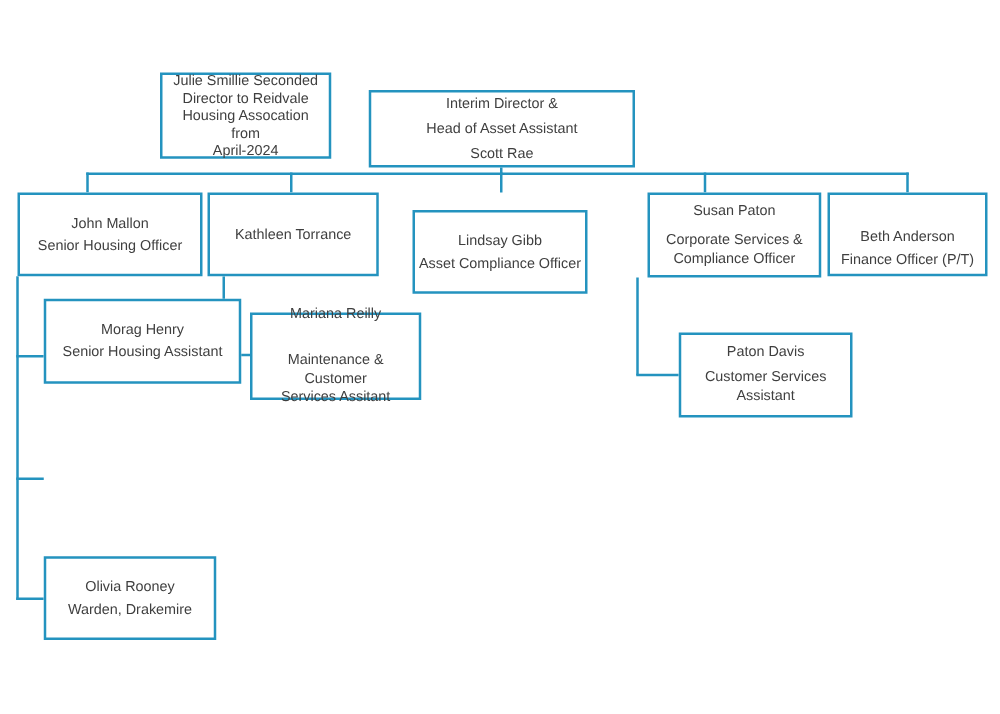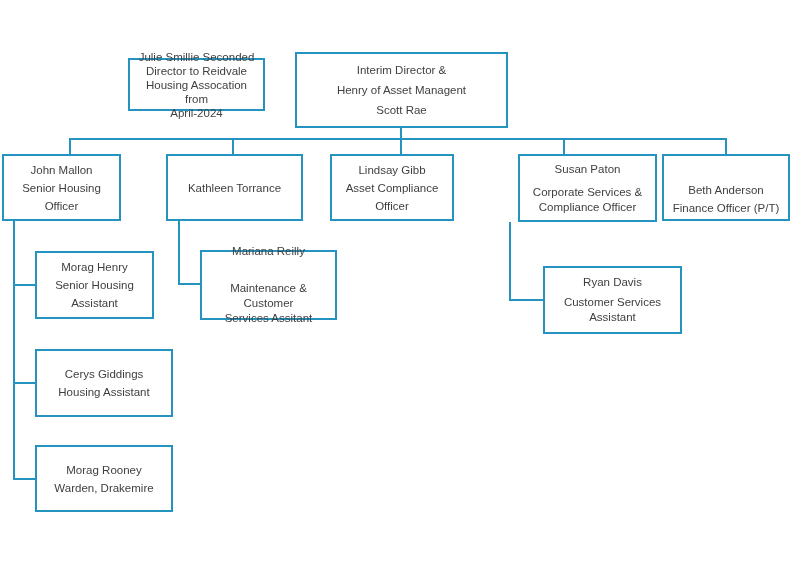--- a/index.html
+++ b/index.html
@@ -26,28 +26,28 @@
     flex-direction: column;
     justify-content: center;
     align-items: center;
     text-align: center;
     font-size: 11.5px;
     line-height: 18px;
     padding: 2px 3px;
   }
   .node .line { width: 100%; }
   
-  #n-julie    { left:128px; top:58px;  width:137px; height:53px; line-height:14px; }
-  #n-interim  { left:295px; top:52px;  width:213px; height:76px; line-height:20px;align-items:center; }
-  #n-john     { left:2px;   top:154px; width:119px; height:67px; }
+  #n-julie    { left:128px; top:58px;  width:137px; height:69px; line-height:14px; }
+  #n-interim  { left:295px; top:72px;  width:213px; height:62px; line-height:20px;align-items:center; }
+  #n-john     { left:14px;   top:154px; width:148px; height:67px; }
   #n-kathleen { left:166px; top:154px; width:137px; height:67px; }
-  #n-lindsay  { left:330px; top:154px; width:124px; height:67px;justify-content:center; }
+  #n-lindsay  { left:330px; top:168px; width:140px; height:67px;justify-content:center; }
   #n-susan    { left:496px; top:154px; width:139px; height:68px; line-height:15px;margin-left:22px; }
   #n-beth     { left:662px; top:154px; width:128px; height:67px;justify-content:flex-end; }
-  #n-morag    { left:35px;  top:251px; width:119px; height:68px; }
+  #n-morag    { left:35px;  top:239px; width:158px; height:68px; }
   #n-mariana  { left:200px; top:250px; width:137px; height:70px; line-height:15px;text-align:center; }
   #n-ryan     { left:543px; top:266px; width:139px; height:68px; line-height:15px; }
   #n-cerys    { left:35px;  top:349px; width:138px; height:68px; }
   #n-olivia   { left:35px;  top:445px; width:138px; height:67px; }
   
   #n-susan   .line:nth-child(2) { margin-top:8px; }
   #n-mariana .line:nth-child(2) { margin-top:22px; }
   #n-ryan    .line:nth-child(2) { margin-top:5px; }
   
   .conn { position: absolute; background: var(--accent); }
@@ -90,21 +90,21 @@
 
   <div class="node" id="n-julie">
     <div class="line">Julie Smillie Seconded</div>
     <div class="line">Director to Reidvale</div>
     <div class="line">Housing Assocation from</div>
     <div class="line">April-2024</div>
   </div>
 
   <div class="node" id="n-interim">
     <div class="line">Interim Director &amp;</div>
-    <div class="line">Henry of Asset Managent</div>
+    <div class="line">Head of Asset Assistant</div>
     <div class="line">Scott Rae</div>
   </div>
 
   <div class="node" id="n-john">
     <div class="line">John Mallon</div>
     <div class="line">Senior Housing Officer</div>
   </div>
 
   <div class="node" id="n-kathleen">
     <div class="line">Kathleen Torrance</div>
@@ -131,28 +131,24 @@
     <div class="line">Senior Housing Assistant</div>
   </div>
 
   <div class="node" id="n-mariana">
     <div class="line">Mariana Reilly</div>
     <div class="line">Maintenance &amp; Customer</div>
     <div class="line">Services Assitant</div>
   </div>
 
   <div class="node" id="n-ryan">
-    <div class="line">Ryan Davis</div>
+    <div class="line">Paton Davis</div>
     <div class="line">Customer Services</div>
     <div class="line">Assistant</div>
   </div>
 
-  <div class="node" id="n-cerys">
-    <div class="line">Cerys Giddings</div>
-    <div class="line">Housing Assistant</div>
-  </div>
 
   <div class="node" id="n-olivia">
-    <div class="line">Morag Rooney</div>
+    <div class="line">Olivia Rooney</div>
     <div class="line">Warden, Drakemire</div>
   </div>
 
 </div>
 
 </body></html>

